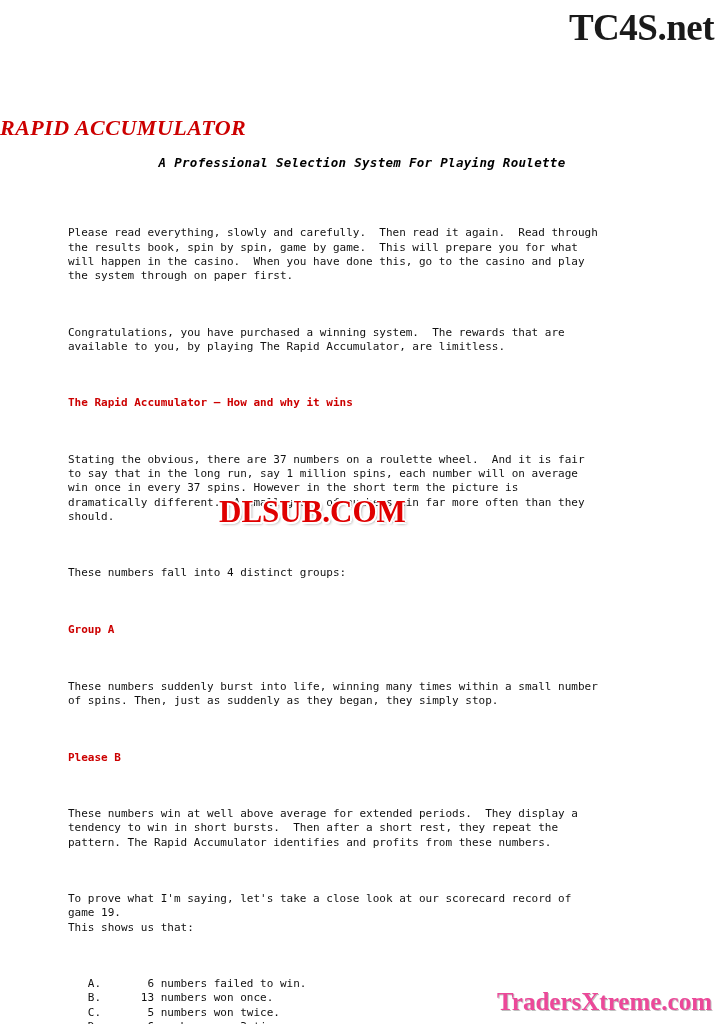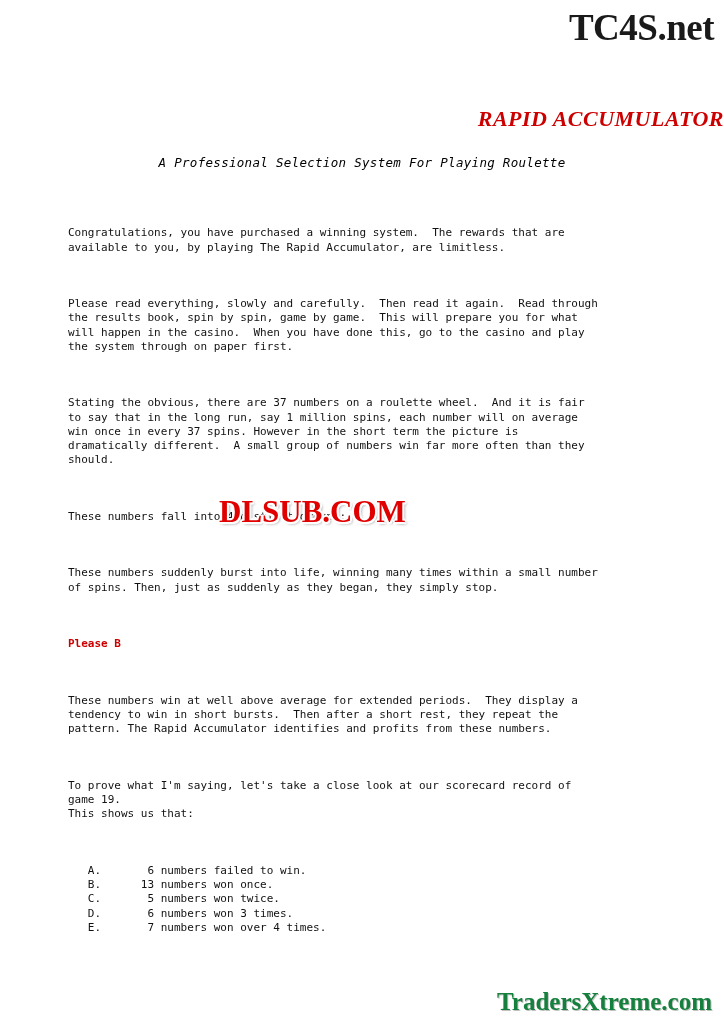--- a/index.html
+++ b/index.html
@@ -26,40 +26,40 @@
     top: 6px;
     right: 10px;
     font-family: "Liberation Serif", serif;
     font-size: 37px;
     font-weight: bold;
     color: #1a1a1a;
     letter-spacing: -0.5px;
   }
   .title {
     position: absolute;
-    top: 106px;
+    top: 115px;
     left: 0;
     width: 724px;
-    text-align: right;
+    text-align: left;
     font-family: "Liberation Serif", serif;
     font-style: italic;
     font-weight: bold;
     font-size: 22px;
     color: #cc0000;
     letter-spacing: 0.5px;
   }
   .subtitle {
     position: absolute;
     top: 155px;
     left: 0;
     width: 724px;
     text-align: center;
     font-family: "DejaVu Sans Mono", monospace;
     font-style: italic;
-    font-weight: normal;
+    font-weight: bold;
     font-size: 12.5px;
     color: #000000;
     letter-spacing: 0.3px;
   }
   .body-text {
     position: absolute;
     top: 198px;
     left: 68px;
     width: 600px;
     font-family: "DejaVu Sans Mono", monospace;
@@ -105,49 +105,51 @@
        2px    2px   3px rgba(0,0,0,0.45);
     white-space: nowrap;
   }
   .footer-logo {
     position: absolute;
     bottom: 8px;
     right: 12px;
     font-family: "Liberation Serif", serif;
     font-weight: bold;
     font-size: 25px;
-    color: #15803d;
+    color: #ec4899;
     text-shadow: 1px 1px 0 rgba(0,0,0,0.25);
     white-space: nowrap;
   }
 </style>
 </head>
 <body>
 
 <div class="page">
 
   <div class="header-logo">TC4S.net</div>
 
   <div class="title">RAPID ACCUMULATOR</div>
 
   <div class="subtitle">A Professional Selection System For Playing Roulette</div>
 
   <div class="body-text">
-    <p class="para">Congratulations, you have purchased a winning system.  The rewards that are
-available to you, by playing The Rapid Accumulator, are limitless.</p>
     <p class="para">Please read everything, slowly and carefully.  Then read it again.  Read through
 the results book, spin by spin, game by game.  This will prepare you for what
 will happen in the casino.  When you have done this, go to the casino and play
 the system through on paper first.</p>
+    <p class="para">Congratulations, you have purchased a winning system.  The rewards that are
+available to you, by playing The Rapid Accumulator, are limitless.</p>
+    <p class="heading-red">The Rapid Accumulator – How and why it wins</p>
     <p class="para">Stating the obvious, there are 37 numbers on a roulette wheel.  And it is fair
 to say that in the long run, say 1 million spins, each number will on average
 win once in every 37 spins. However in the short term the picture is
 dramatically different.  A small group of numbers win far more often than they
 should.</p>
     <p class="para">These numbers fall into 4 distinct groups:</p>
+    <p class="heading-red">Group A</p>
     <p class="para">These numbers suddenly burst into life, winning many times within a small number
 of spins. Then, just as suddenly as they began, they simply stop.</p>
     <p class="heading-red">Please B</p>
     <p class="para">These numbers win at well above average for extended periods.  They display a
 tendency to win in short bursts.  Then after a short rest, they repeat the
 pattern. The Rapid Accumulator identifies and profits from these numbers.</p>
     <p class="para">To prove what I'm saying, let's take a close look at our scorecard record of
 game 19.
 This shows us that:</p>
     <div class="list-block">   A.       6 numbers failed to win.

